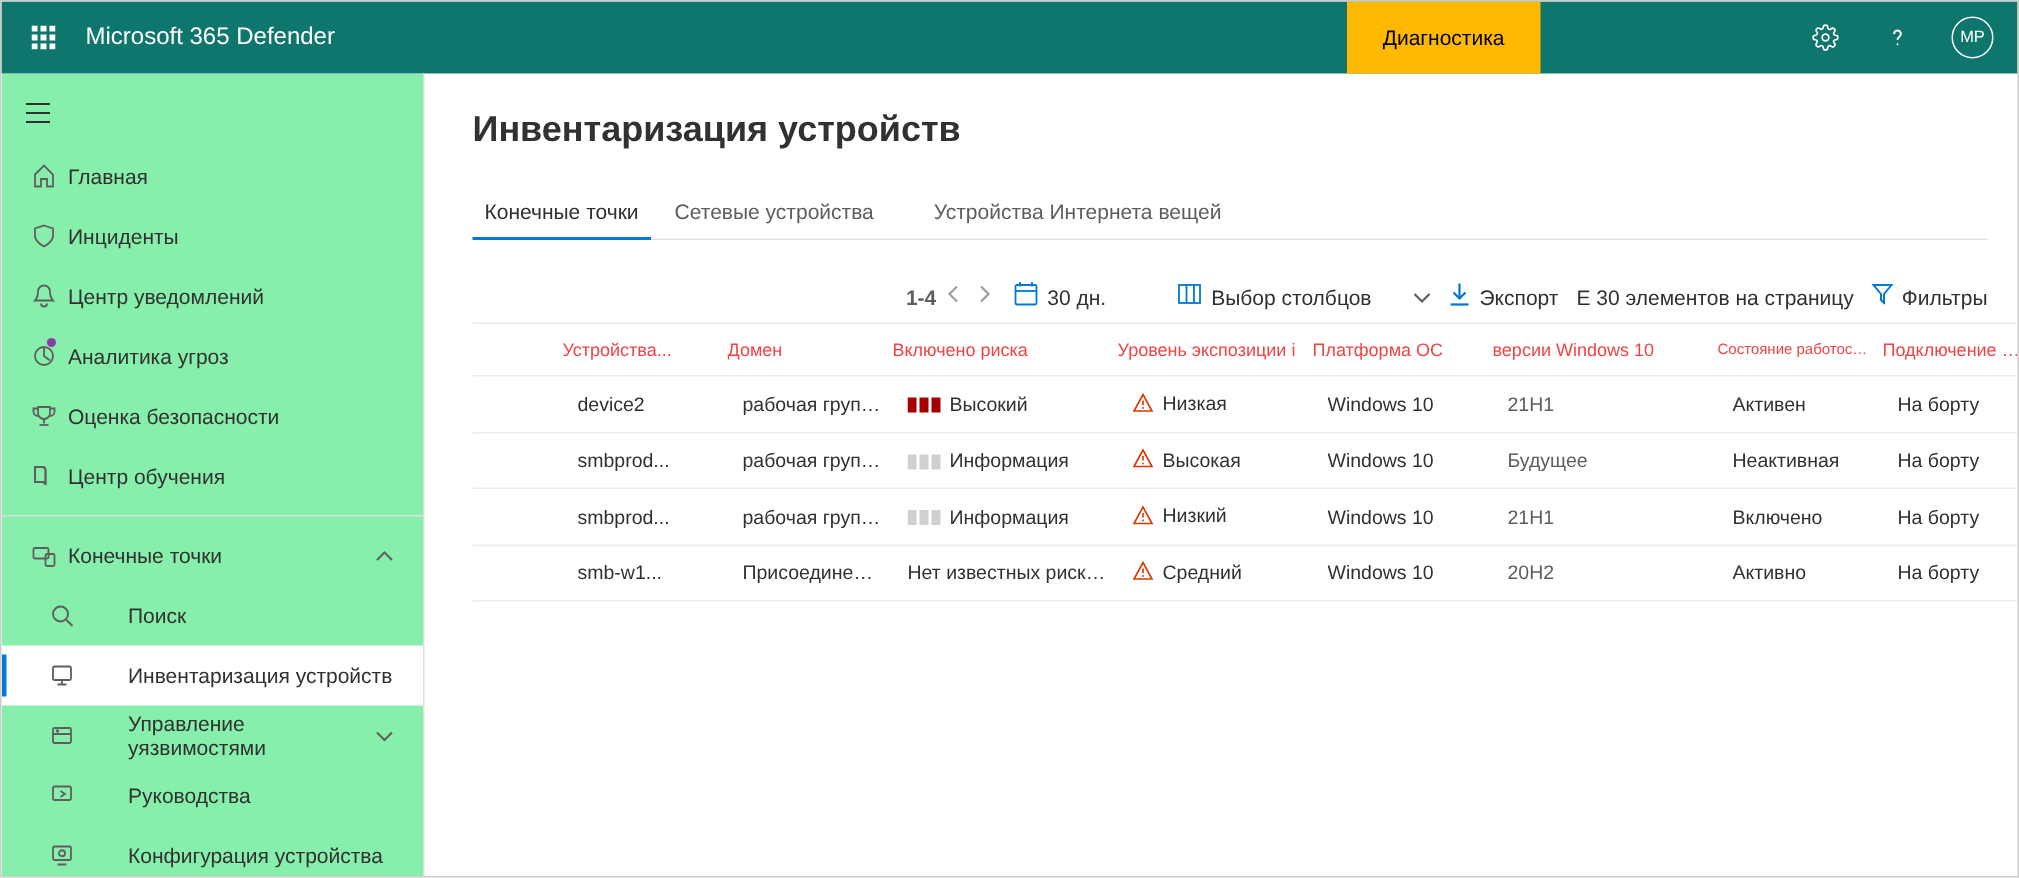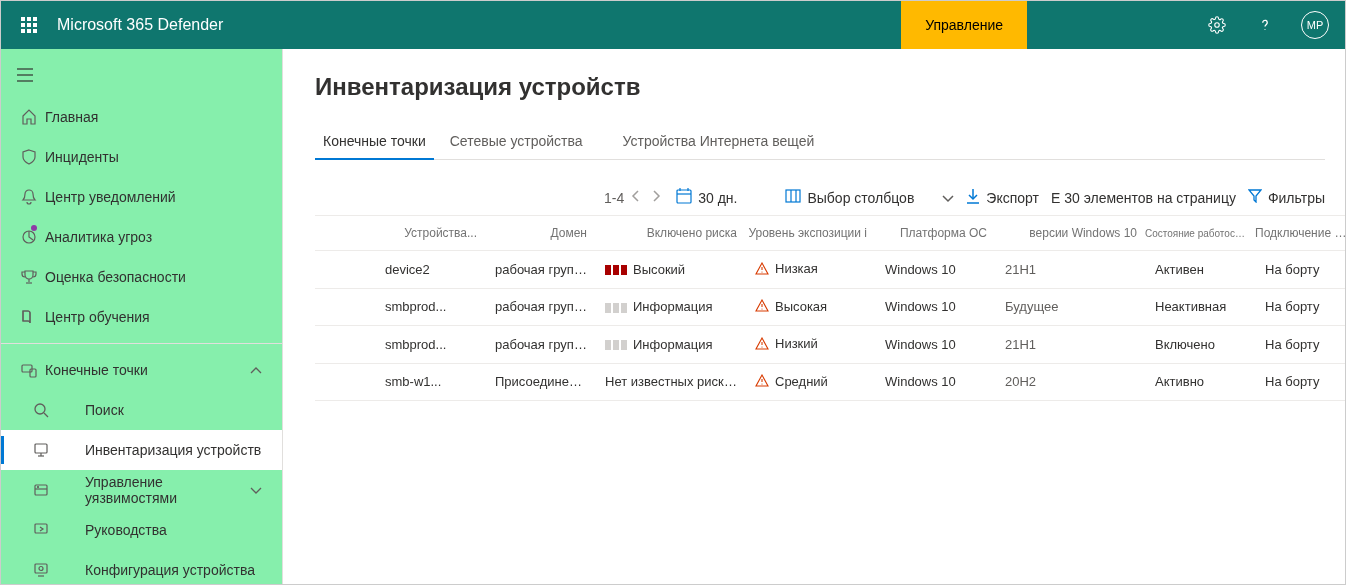--- a/index.html
+++ b/index.html
@@ -35,24 +35,24 @@
   .tabs { display:flex; gap:0; border-bottom:1px solid #e1dfdd; margin-bottom:20px; margin-right:20px;}
   .tab { padding:8px 8px 10px 8px; cursor:pointer; color:#605e5c; position:relative; margin-right:8px;}
   .tab.active { color:#323130;}
   .tab.active::after { content:""; position:absolute; left:0; right:0; bottom:-1px; height:2px; background:#0078d4;}
   .tabgap { width:16px;}
   
   
   .toolbar { display:flex; align-items:center; gap:12px; padding: 8px 20px 8px 0; justify-content:flex-end; color:#323130; border-bottom:1px solid #edebe9;}
   .toolbar .group { display:flex; align-items:center; gap:6px; cursor:pointer;}
   .toolbar .blue { color:#0078d4; }
-  .toolbar .pager { display:flex; align-items:center; gap:4px; color:#605e5c;}
+  .toolbar .pager { display:flex; align-items:center; gap:4px; color:#605e5c;font-weight:bold;}
   .toolbar .chev-btn { cursor:pointer; padding:0 2px;}
   .thead, .trow { display:grid; grid-template-columns: 60px 110px 110px 150px 130px 120px 150px 110px 100px; align-items:center; padding: 10px 0; border-bottom:1px solid #edebe9;}
-  .thead { color:#737373; font-size:12px; font-weight:400;text-align:right;}
+  .thead { color:#ef4444; font-size:12px; font-weight:400;}
   .thead .th { overflow:hidden; white-space:nowrap; text-overflow:ellipsis; padding-right:8px;}
   .thead .th.small { font-size:10px;}
   .trow { font-size:13px;}
   .trow .td { overflow:hidden; white-space:nowrap; text-overflow:ellipsis; padding-right:8px;margin-left:10px;}
   .trow .td.light { color:#605e5c;}
   .checkbox-spacer{width:60px;}
 
   .risk-bars { display:inline-flex; gap:2px; margin-right:6px; vertical-align:middle;}
   .risk-bars span { width:6px; height:10px; display:inline-block; background:#d2d0ce;}
   .risk-bars.high span { background:#a80000;}
@@ -72,21 +72,21 @@
         <rect x="0" y="6" width="4" height="4"></rect>
         <rect x="6" y="6" width="4" height="4"></rect>
         <rect x="12" y="6" width="4" height="4"></rect>
         <rect x="0" y="12" width="4" height="4"></rect>
         <rect x="6" y="12" width="4" height="4"></rect>
         <rect x="12" y="12" width="4" height="4"></rect>
       </svg>
   </div>
   <div class="app-title">Microsoft 365 Defender</div>
   <div class="spacer"></div>
-  <div class="diag">Управление</div>
+  <div class="diag">Диагностика</div>
   <div class="after-diag">
     <div class="icon-btn">
       <svg width="18" height="18" viewBox="0 0 24 24" fill="none" stroke="#fff" stroke-width="1.5">
           <circle cx="12" cy="12" r="3"></circle>
           <path d="M19.4 15a1.7 1.7 0 0 0 .34 1.87l.06.06a2 2 0 1 1-2.83 2.83l-.06-.06a1.7 1.7 0 0 0-1.87-.34 1.7 1.7 0 0 0-1 1.56V21a2 2 0 1 1-4 0v-.09a1.7 1.7 0 0 0-1.11-1.56 1.7 1.7 0 0 0-1.87.34l-.06.06a2 2 0 1 1-2.83-2.83l.06-.06a1.7 1.7 0 0 0 .34-1.87 1.7 1.7 0 0 0-1.56-1H3a2 2 0 1 1 0-4h.09a1.7 1.7 0 0 0 1.56-1.11 1.7 1.7 0 0 0-.34-1.87l-.06-.06a2 2 0 1 1 2.83-2.83l.06.06a1.7 1.7 0 0 0 1.87.34H9a1.7 1.7 0 0 0 1-1.56V3a2 2 0 1 1 4 0v.09a1.7 1.7 0 0 0 1 1.56 1.7 1.7 0 0 0 1.87-.34l.06-.06a2 2 0 1 1 2.83 2.83l-.06.06a1.7 1.7 0 0 0-.34 1.87V9a1.7 1.7 0 0 0 1.56 1H21a2 2 0 1 1 0 4h-.09a1.7 1.7 0 0 0-1.56 1z"></path>
         </svg>
     </div>
     <div class="icon-btn">
       <svg width="18" height="18" viewBox="0 0 24 24" fill="none" stroke="#fff" stroke-width="1.8">
           <circle cx="12" cy="12" r="10" stroke-opacity="0"></circle>

